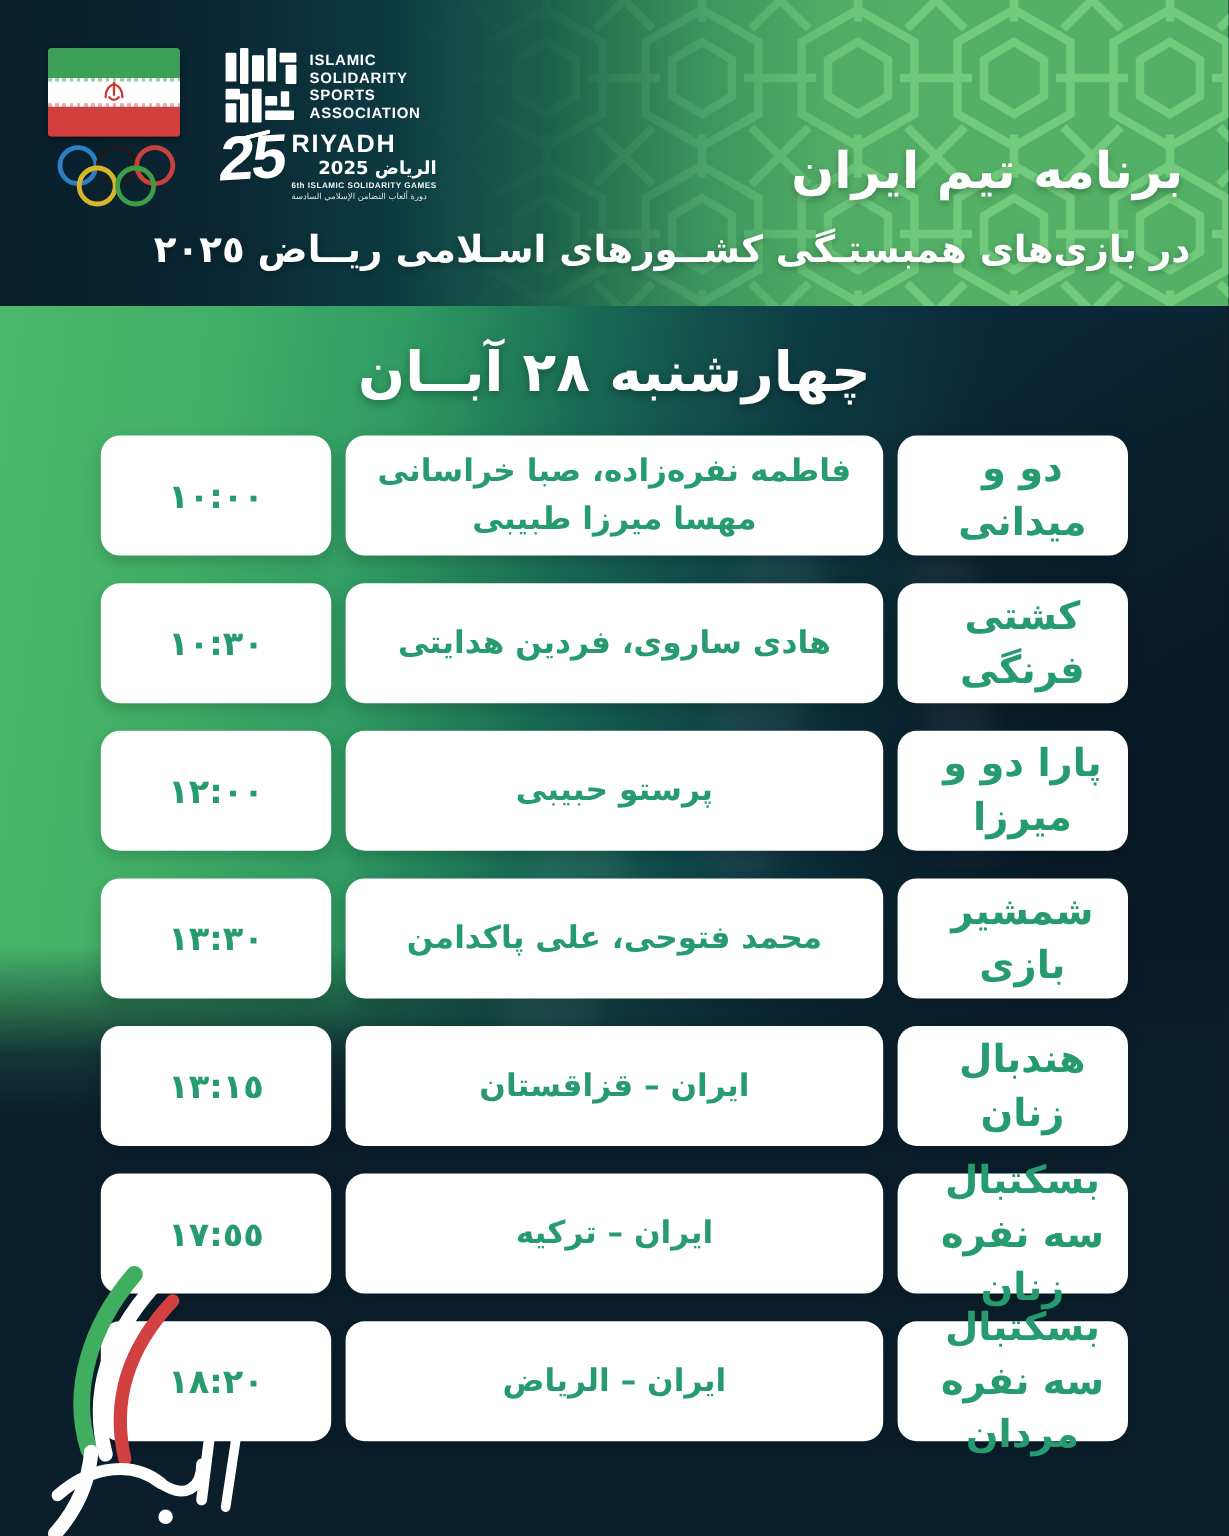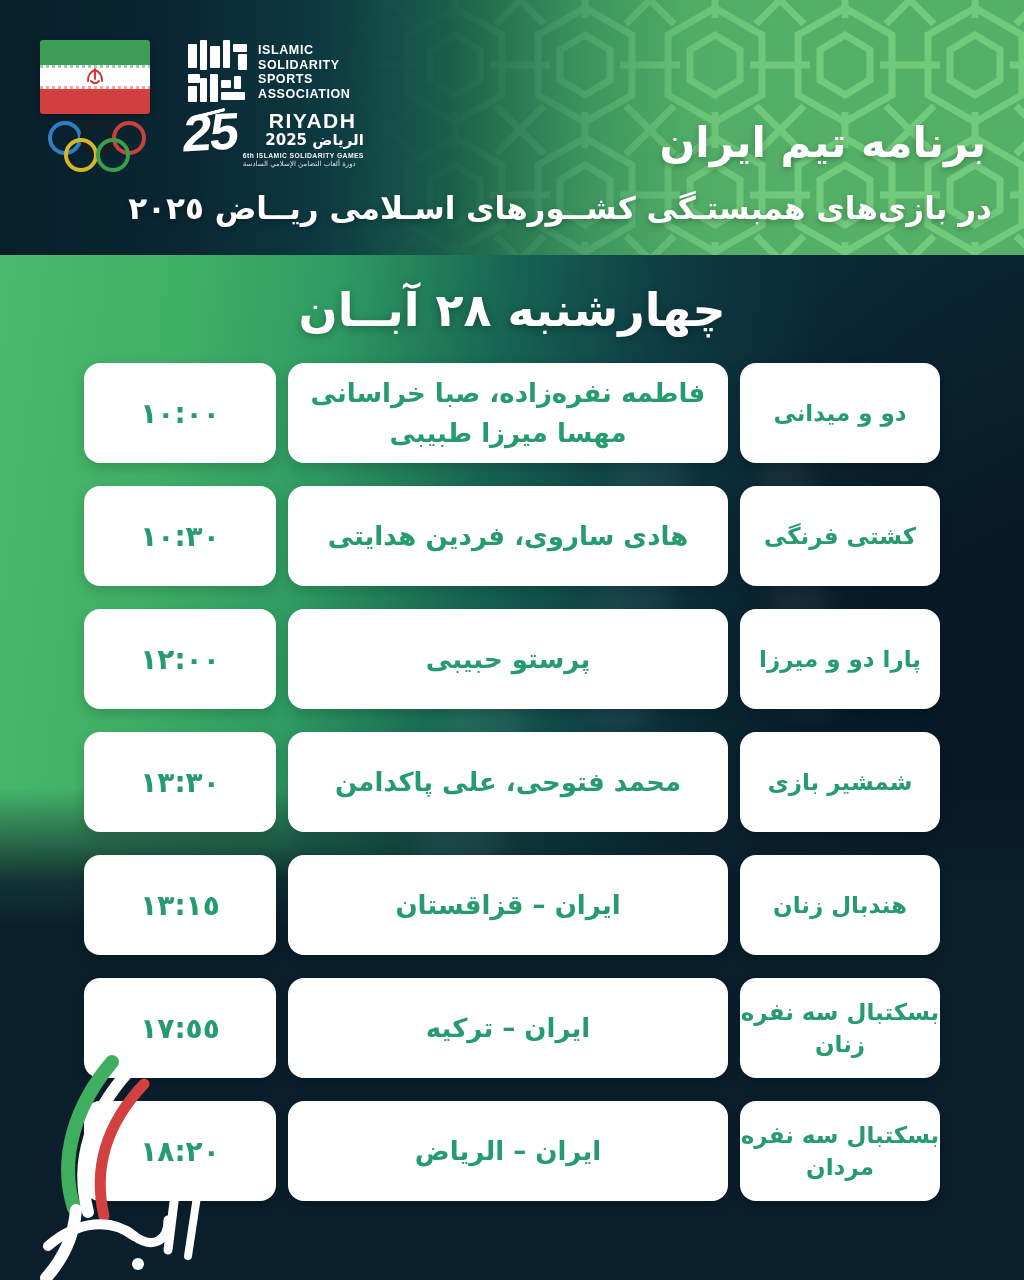--- a/index.html
+++ b/index.html
@@ -37,21 +37,21 @@
   .issa-mark{position:absolute;left:186px;top:38px;}
   .issa-text{position:absolute;left:258px;top:43px;color:#fff;
     font:bold 12.5px/14.5px "Liberation Sans",sans-serif;letter-spacing:.6px;}
   .issa-text div{white-space:nowrap;}
 
   
   .riyadh{position:absolute;left:183px;top:106px;color:#fff;display:flex;align-items:flex-start;}
   .r25{font:bold 52px/52px "Liberation Sans",sans-serif;display:inline-block;transform:skewX(-8deg) rotate(-3deg);letter-spacing:-2px;text-shadow:0 1px 2px rgba(0,0,0,.2);}
   .r25::after{content:"";display:block;width:34px;height:0;border-top:4px solid #fff;border-radius:3px;transform:rotate(-12deg) translate(16px,-44px);}
   .riyadh-right{margin-left:6px;margin-top:4px;}
-  .riyadh-city{font:bold 21px/22px "Liberation Sans",sans-serif;letter-spacing:1.5px;margin-left:26px;}
+  .riyadh-city{font:bold 21px/22px "Liberation Sans",sans-serif;letter-spacing:1.5px;}
   .riyadh-aryear{font:bold 15px/17px "DejaVu Sans",sans-serif;direction:rtl;text-align:right;}
   .riyadh-sub-en{font:bold 6.8px/9px "Liberation Sans",sans-serif;letter-spacing:.4px;opacity:.95;margin-top:2px;}
   .riyadh-sub-ar{font:7px/8px "DejaVu Sans",sans-serif;direction:rtl;text-align:left;opacity:.85;}
 
   
   .main-title{position:absolute;top:118px;right:38px;color:#fff;direction:rtl;
     font-size:42px;font-weight:bold;white-space:nowrap;text-shadow:0 2px 6px rgba(0,0,0,.28);text-align:center;}
   .sub-title{position:absolute;top:190px;right:32px;color:#fff;direction:rtl;
     font-size:31px;font-weight:bold;white-space:nowrap;text-shadow:0 2px 6px rgba(0,0,0,.28);text-align:center;}
 
@@ -79,21 +79,21 @@
     display:flex;flex-direction:column;gap:23px;direction:rtl;
   }
   .row{display:flex;gap:12px;height:100px;}
   .cell{
     background:#ffffff;border-radius:16px;
     display:flex;align-items:center;justify-content:center;
     color:#279b70;font-weight:bold;text-align:center;direction:rtl;
     box-shadow:0 5px 14px rgba(0,0,0,.18);
   }
   .cell .cell-text{white-space:pre-line;}
-  .cell.sport{width:200px;font-size:23px;line-height:1.4;}
+  .cell.sport{width:176px;font-size:32px;line-height:1.4;padding-left:16px;}
   .cell.detail{flex:1;font-size:26px;line-height:1.55;}
   .cell.time{width:192px;font-size:28px;}
 
   
   .corner-watermark{position:absolute;left:16px;bottom:-8px;z-index:6;pointer-events:none;}
 </style>
 </head>
 <body>
 
 <div class="poster">

